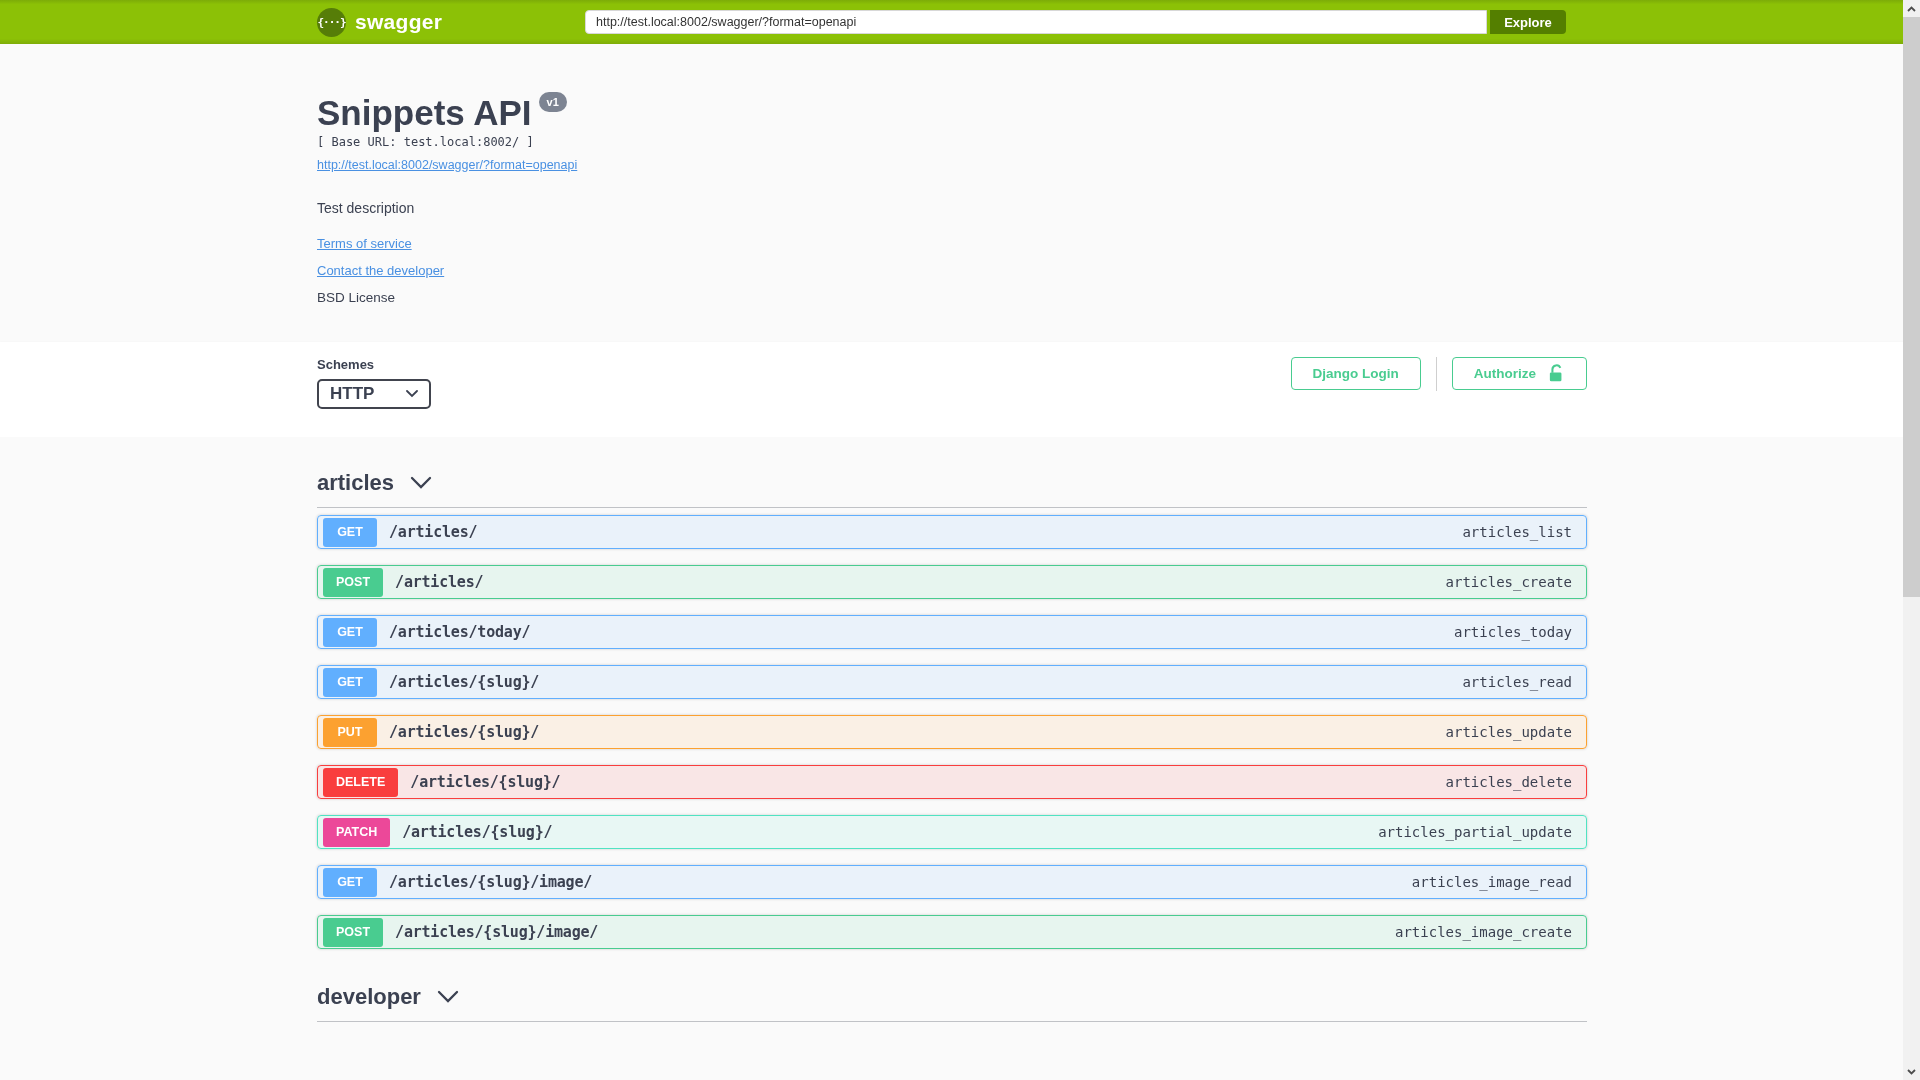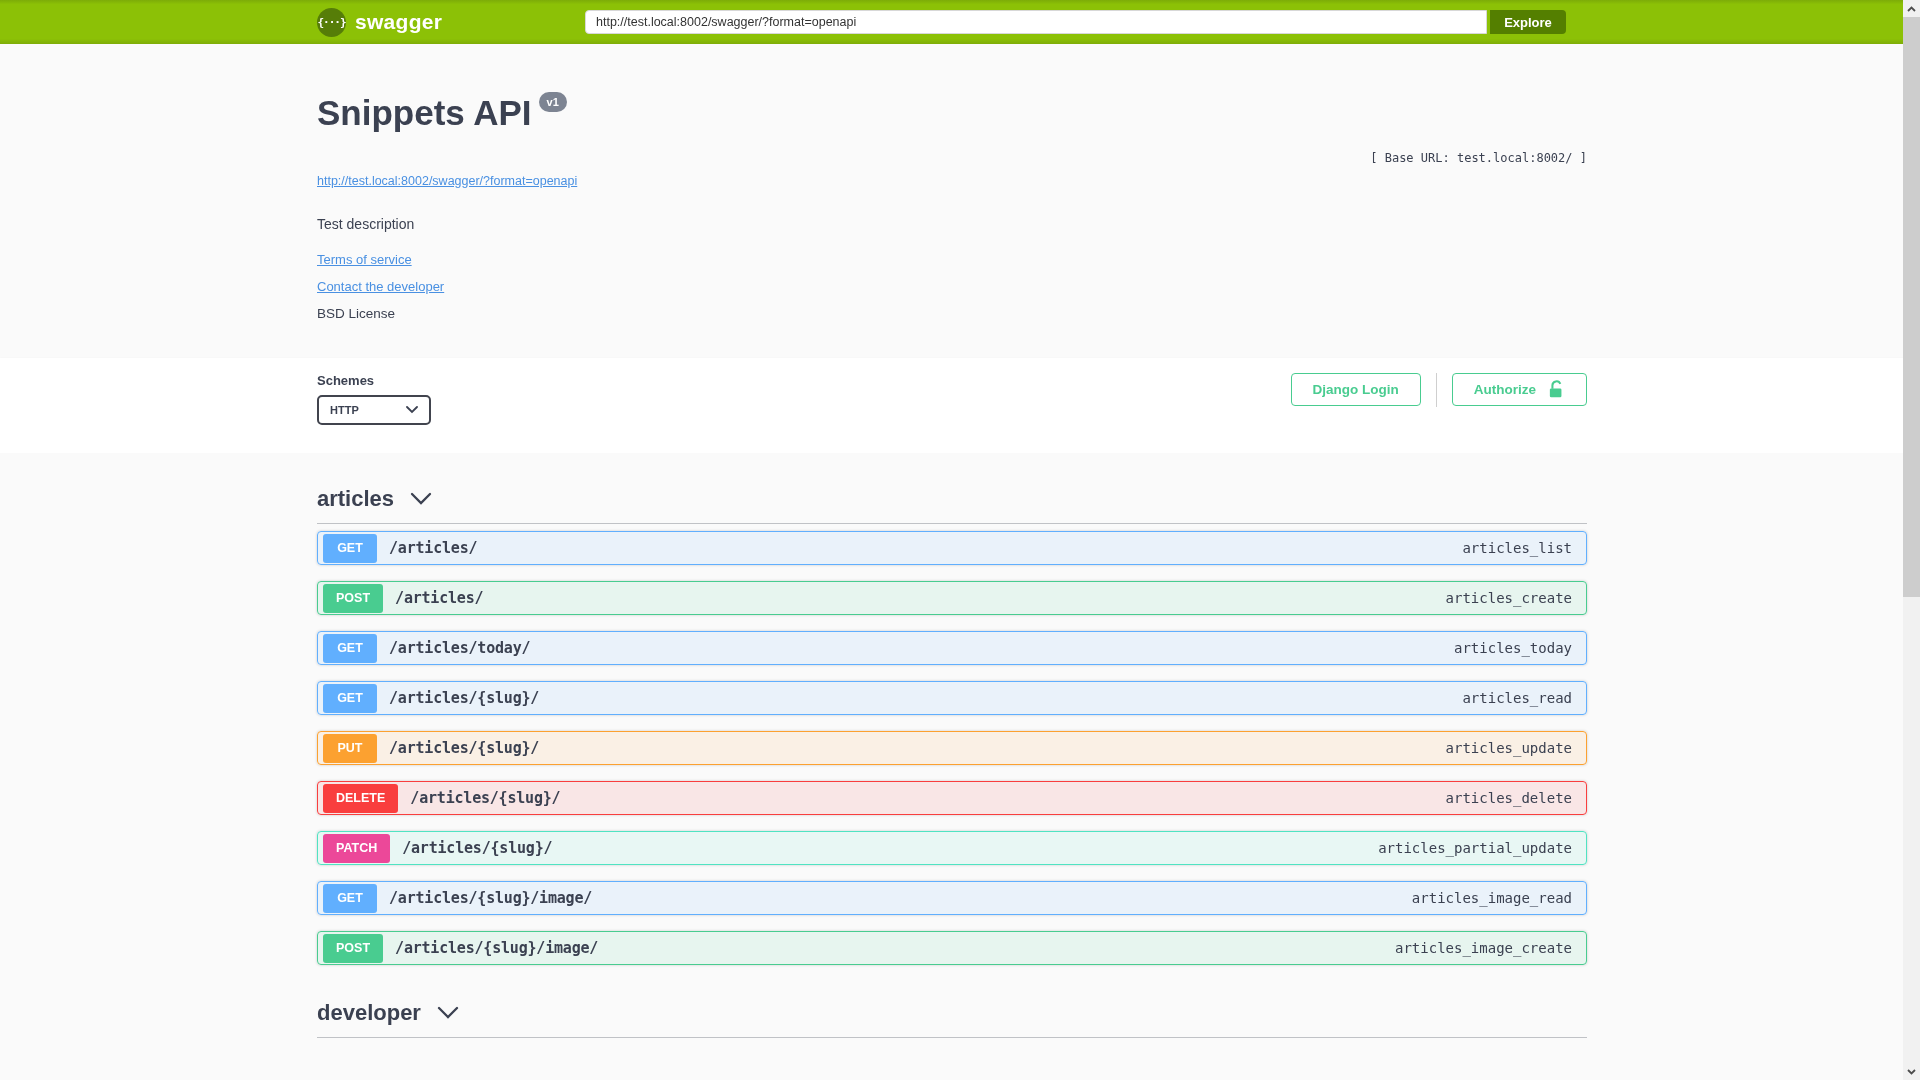--- a/index.html
+++ b/index.html
@@ -28,39 +28,39 @@
 
   
   .wrapper { width:1270px; margin-left:317px; }
 
   
   .info-section { background:#fafafa; padding:50px 0 37px; }
   .api-title { font-size:35px; font-weight:700; color:#3b4151; line-height:1.1; }
   .version-badge { display:inline-block; background:#7d8492; color:#fff; font-size:11px;
                    font-weight:700; padding:4px 8px; border-radius:50px; vertical-align:top;
                    position:relative; top:-2px; margin-left:7px; }
-  .base-url { margin-top:18px; font-family:"DejaVu Sans Mono", monospace; font-size:12px;
-              color:#3b4151;text-align:right; }
+  .base-url { margin-top:2px; font-family:"DejaVu Sans Mono", monospace; font-size:12px;
+              color:#3b4151; }
   .spec-link { display:inline-block; margin-top:9px; font-size:12.5px; color:#4990e2;
                text-decoration:underline; cursor:pointer; }
   .description { margin-top:27px; font-size:14px; color:#3b4151; }
   .info-link { display:block; font-size:13px; color:#4990e2; text-decoration:underline;
                cursor:pointer; width:fit-content; }
   .terms { margin-top:20px; }
   .contact { margin-top:12px; }
   .license { margin-top:12px; font-size:13.5px; color:#3b4151; }
 
   
   .scheme-section { background:#fff; box-shadow:0 1px 2px 0 rgba(0,0,0,.15);
                     padding:15px 0 28px; }
   .scheme-wrapper { position:relative; }
   .schemes-label { font-size:13px; font-weight:700; color:#3b4151; margin-bottom:7px; }
   .scheme-select { width:114px; height:30px; border:2px solid #41444e; border-radius:5px;
                    background:#fff; display:flex; align-items:center; justify-content:space-between;
-                   padding:0 11px; font-size:11px; font-weight:700; color:#3b4151; cursor:pointer; }
+                   padding:0 11px; font-size:17px; font-weight:700; color:#3b4151; cursor:pointer; }
   .auth-wrapper { position:absolute; right:0; top:0; display:flex; align-items:flex-start; }
   .btn-outline-green { height:33px; padding:0 21px; background:#fff; border:1px solid #49cc90;
                        border-radius:4px; color:#49cc90; font-size:13.5px; font-weight:700;
                        cursor:pointer; display:flex; align-items:center; gap:12px;
                        font-family:"Liberation Sans", sans-serif; }
   .auth-divider { width:1px; height:34px; background:#cfcfcf; margin:0 15px; }
 
   
   .ops-main { background:#fafafa; }
   .tag-header { display:flex; align-items:center; gap:16px; padding:33px 0 11px;

